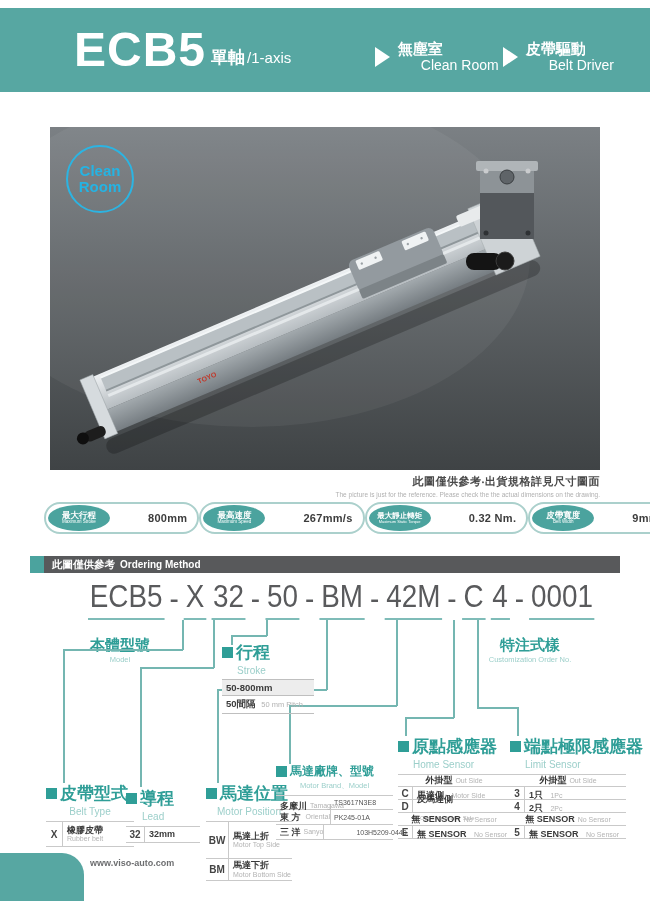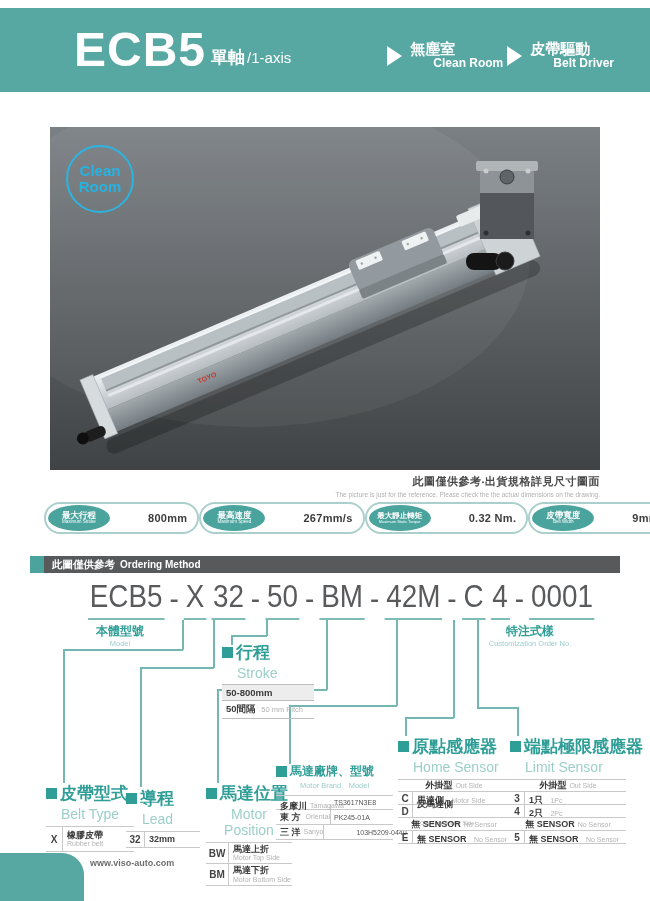--- a/index.html
+++ b/index.html
@@ -10,21 +10,21 @@
   .brand{position:absolute;left:74px;top:18px;display:flex;align-items:flex-end;color:#fff;}
   .brand-name{font-size:48px;font-weight:bold;line-height:1;letter-spacing:1px;}
   .brand-sub{margin-left:5px;margin-bottom:5px;display:flex;align-items:baseline;}
   .brand-sub-zh{font-size:17px;font-weight:bold;}
   .brand-sub-en{font-size:15px;font-weight:normal;margin-left:2px;}
   .tags{position:absolute;right:36px;top:32px;display:flex;gap:4px;}
   .tag{display:flex;align-items:center;gap:8px;}
   .tri{width:0;height:0;border-left:15px solid #fff;border-top:10px solid transparent;border-bottom:10px solid transparent;}
   .tag-txt{display:flex;flex-direction:column;line-height:1.15;color:#fff;}
   .tag-zh{font-size:15px;font-weight:bold;}
-  .tag-en{font-size:12px;font-weight:bold;margin-left:23px;}
+  .tag-en{font-size:14px;font-weight:normal;margin-left:23px;}
   
   .photo{position:absolute;left:50px;top:127px;width:550px;height:343px;}
   .photo svg{display:block;}
   .cleanroom{position:absolute;left:16px;top:18px;width:64px;height:64px;border:2.5px solid #2cb4e2;
              border-radius:50%;display:flex;flex-direction:column;align-items:center;justify-content:center;
              color:#25b3e3;font-size:15px;font-weight:bold;line-height:1.08;}
   
   .caption{position:absolute;right:50px;top:473px;text-align:right;}
   .caption-zh{font-size:11px;font-weight:bold;color:#4a4a4a;letter-spacing:0.5px;}
   .caption-en{font-size:6.5px;color:#b0b0b0;margin-top:2px;}
@@ -41,28 +41,28 @@
   .section-bar{position:absolute;left:30px;top:556px;width:590px;height:17px;background:#58595b;
                display:flex;align-items:center;color:#fff;}
   .section-bar .sq2{width:14px;height:17px;background:#4ba39e;margin-right:8px;}
   .bar-zh{font-size:10.5px;font-weight:bold;}
   .bar-en{font-size:10px;font-weight:bold;margin-left:5px;}
   .pn{position:absolute;left:88px;top:578px;display:flex;align-items:flex-end;gap:6px;
       font-size:32px;color:#595a5c;transform:scaleX(0.87);transform-origin:left top;white-space:nowrap;}
   .pn .seg{border-bottom:2px solid #7fbcb8;padding:0 2px 3px;}
   .pn .dash{padding-bottom:3px;}
   .lbl{position:absolute;text-align:center;line-height:1.25;}
-  .lbl-zh{font-size:12px;font-weight:bold;color:#2f9e97;}
+  .lbl-zh{font-size:15px;font-weight:bold;color:#2f9e97;margin-top:12px;}
   .lbl-en{font-size:7.5px;color:#9ccfca;}
   .cl{position:absolute;background:#74b6b1;}
   
   .obox{position:absolute;}
   .obox-title{font-size:17px;font-weight:bold;color:#2f9e97;display:flex;align-items:center;white-space:nowrap;}
   .obox-title .sq{width:11px;height:11px;background:#2f9e97;margin-right:3px;flex:none;}
-  .obox-sub{font-size:14px;color:#9ccfca;text-align:center;margin-top:1px;}
+  .obox-sub{font-size:10px;color:#9ccfca;text-align:center;margin-top:1px;}
   .tbl{margin-top:4px;}
   .trow{display:flex;align-items:center;border-bottom:1px solid #c9c9c9;box-sizing:border-box;}
   .trow.first{border-top:1px solid #c9c9c9;}
   .code{flex:none;text-align:center;font-weight:bold;color:#444;font-size:10px;
         border-right:1px solid #c9c9c9;align-self:stretch;display:flex;align-items:center;justify-content:center;}
   .desc{padding-left:4px;line-height:1.15;}
   .zh{font-weight:bold;color:#3a3a3a;font-size:9px;white-space:nowrap;}
   .en{color:#b3b3b3;font-size:7px;white-space:nowrap;}
   .inline-en{margin-left:3px;}
   .thead{justify-content:center;gap:3px;}
@@ -324,21 +324,21 @@
     </div>
   </div>
 
   <div class="obox" style="left:206px;top:782px;width:86px;">
     <div class="obox-title">
       <span class="sq"></span>
       <span>馬達位置</span>
     </div>
     <div class="obox-sub">Motor Position</div>
     <div class="tbl">
-      <div class="trow first" style="height:22px;">
+      <div class="trow first" style="height:38px;">
         <span class="code" style="width:22px;">BW</span>
         <span class="desc">
           <div class="zh">馬達上折</div>
           <div class="en">Motor Top Side</div>
         </span>
       </div>
       <div class="trow" style="height:22px;">
         <span class="code" style="width:22px;">BM</span>
         <span class="desc">
           <div class="zh">馬達下折</div>

